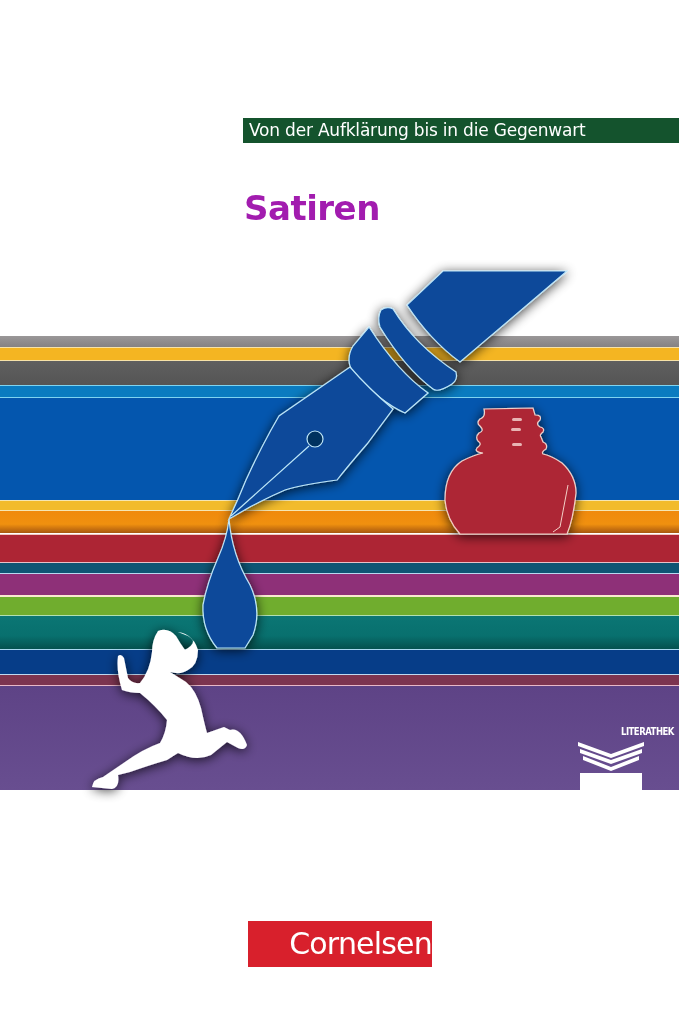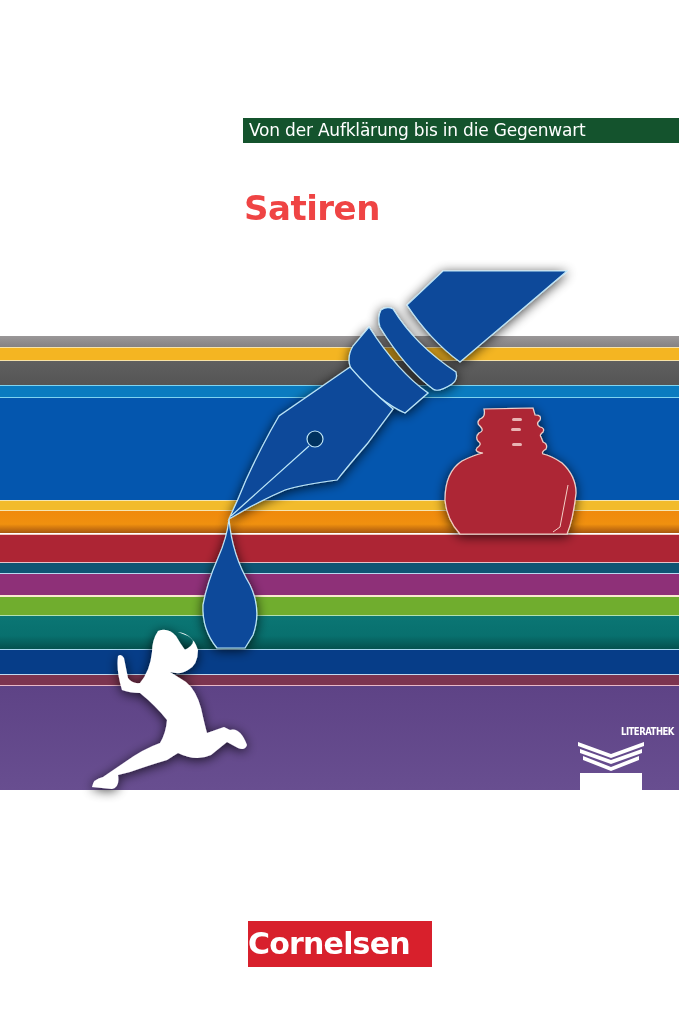--- a/index.html
+++ b/index.html
@@ -4,31 +4,31 @@
   <style>
     html, body { margin: 0; padding: 0; background: #ffffff; }
     body { width: 679px; height: 1024px; position: relative; overflow: hidden; font-family: "DejaVu Sans", sans-serif; }
     .series-bar {
       position: absolute; left: 243px; top: 118px; width: 480px; height: 25px;
       background: #14532d; color: #ffffff; font-family: "DejaVu Sans", sans-serif;
       font-size: 17px; line-height: 25px; padding-left: 6px; box-sizing: border-box; letter-spacing: -0.2px;
     }
     .title {
       position: absolute; left: 244px; top: 188px; font-family: "DejaVu Sans", sans-serif;
-      font-weight: bold; font-size: 34px; color: #ef4444; letter-spacing: -0.5px; margin: 0;
+      font-weight: bold; font-size: 34px; color: #a21caf; letter-spacing: -0.5px; margin: 0;
     }
     .stripes { position: absolute; left: 0; top: 336px; width: 679px; height: 454px; }
     .stripe { position: absolute; left: 0; width: 679px; }
     .art { position: absolute; left: 0; top: 0; width: 679px; height: 1024px; }
     .logo-lit { position: absolute; left: 578px; top: 726px; width: 66px; height: 64px; margin-left: 43px; }
     .lit-text { position: absolute; left: 0; top: 0; width: 66px; font-family: "DejaVu Sans", sans-serif; font-weight: bold; font-size: 10px; color: #ffffff; letter-spacing: -0.6px; line-height: 12px; transform: scaleX(0.85); transform-origin: left; white-space: nowrap; }
     .cornelsen {
       position: absolute; left: 248px; top: 921px; width: 184px; height: 46px;
       background: #d8202c; color: #ffffff; font-family: "DejaVu Sans", sans-serif;
-      font-weight: bold; font-size: 30px; line-height: 46px; text-align: left; letter-spacing: -0.8px;
+      font-weight: normal; font-size: 30px; line-height: 46px; text-align: right; letter-spacing: -0.8px;
     }
   </style>
 </head>
 <body>
 
 <div class="series-bar">
   <span>Von der Aufklärung bis in die Gegenwart</span>
 </div>
 
 <h1 class="title">Satiren</h1>

